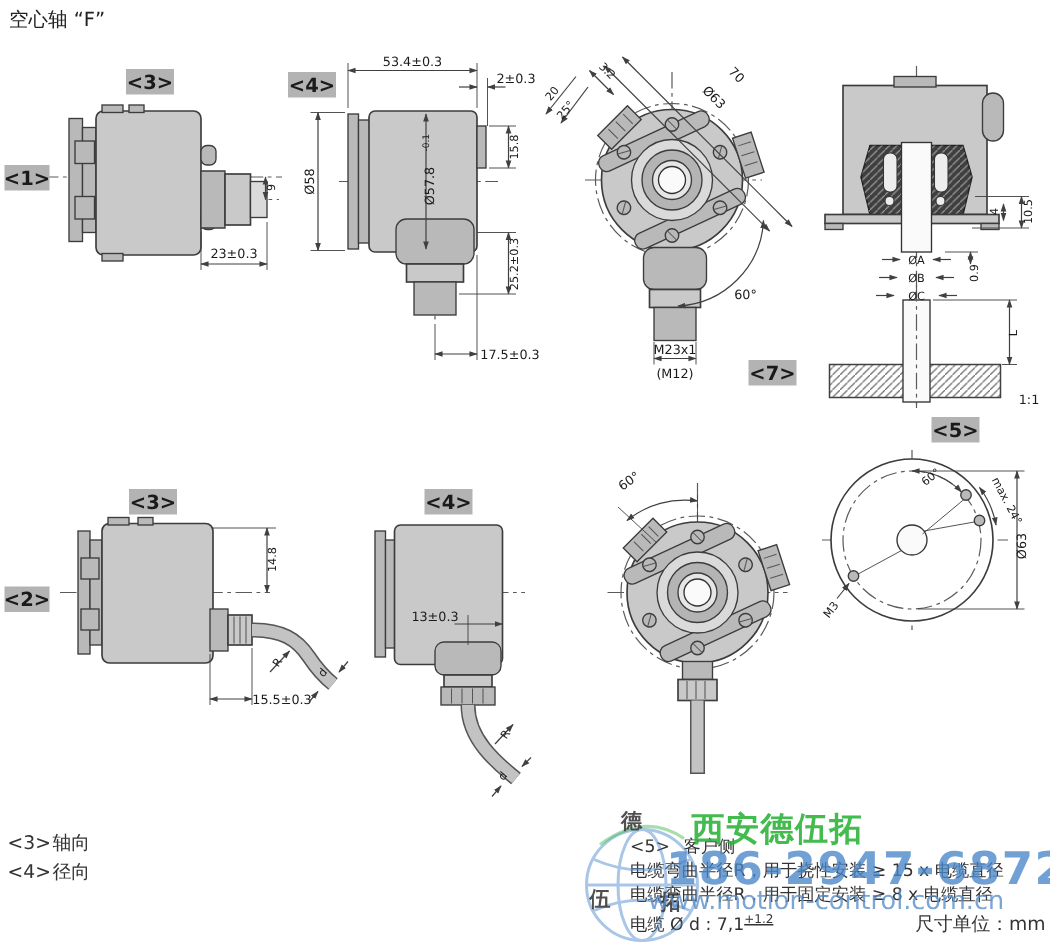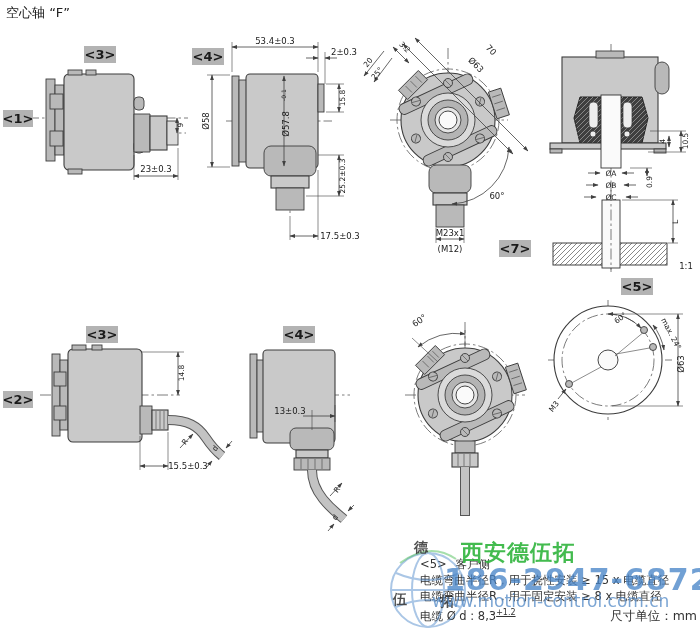--- a/index.html
+++ b/index.html
@@ -464,28 +464,30 @@
     </g>
     <g>
       <rect class="tagbox" x="621" y="278" width="32" height="17"></rect>
       <text class="tagtxt" x="637" y="291">&lt;5&gt;</text>
     </g>
   </g>
 </svg>
 
 
 <div class="legend">
+  <div><span class="tag">&lt;3&gt;</span><span>轴向</span></div>
+  <div><span class="tag">&lt;4&gt;</span><span>径向</span></div>
 </div>
 
 
 <div class="notes">
   <div><span class="tag">&lt;5&gt;</span><span>客户侧</span></div>
   <div>电缆弯曲半径R，用于挠性安装 ≥ 15 x 电缆直径</div>
   <div>电缆弯曲半径R，用于固定安装 ≥ 8 x 电缆直径</div>
-  <div><span>电缆 Ø d : 8,3</span><sup>+1.2</sup></div>
+  <div><span>电缆 Ø d : 7,1</span><sup>+1.2</sup></div>
 </div>
 
 <div class="unit">尺寸单位：mm</div>
 
 
 <svg class="wm-globe" width="84" height="96" viewBox="0 0 84 96">
   <g stroke="#4a86c8" stroke-width="2" fill="none" opacity=".55">
     <circle cx="40" cy="55" r="37"></circle>
     <ellipse cx="40" cy="55" rx="16" ry="37"></ellipse>
     <line x1="3" y1="55" x2="77" y2="55"></line>

